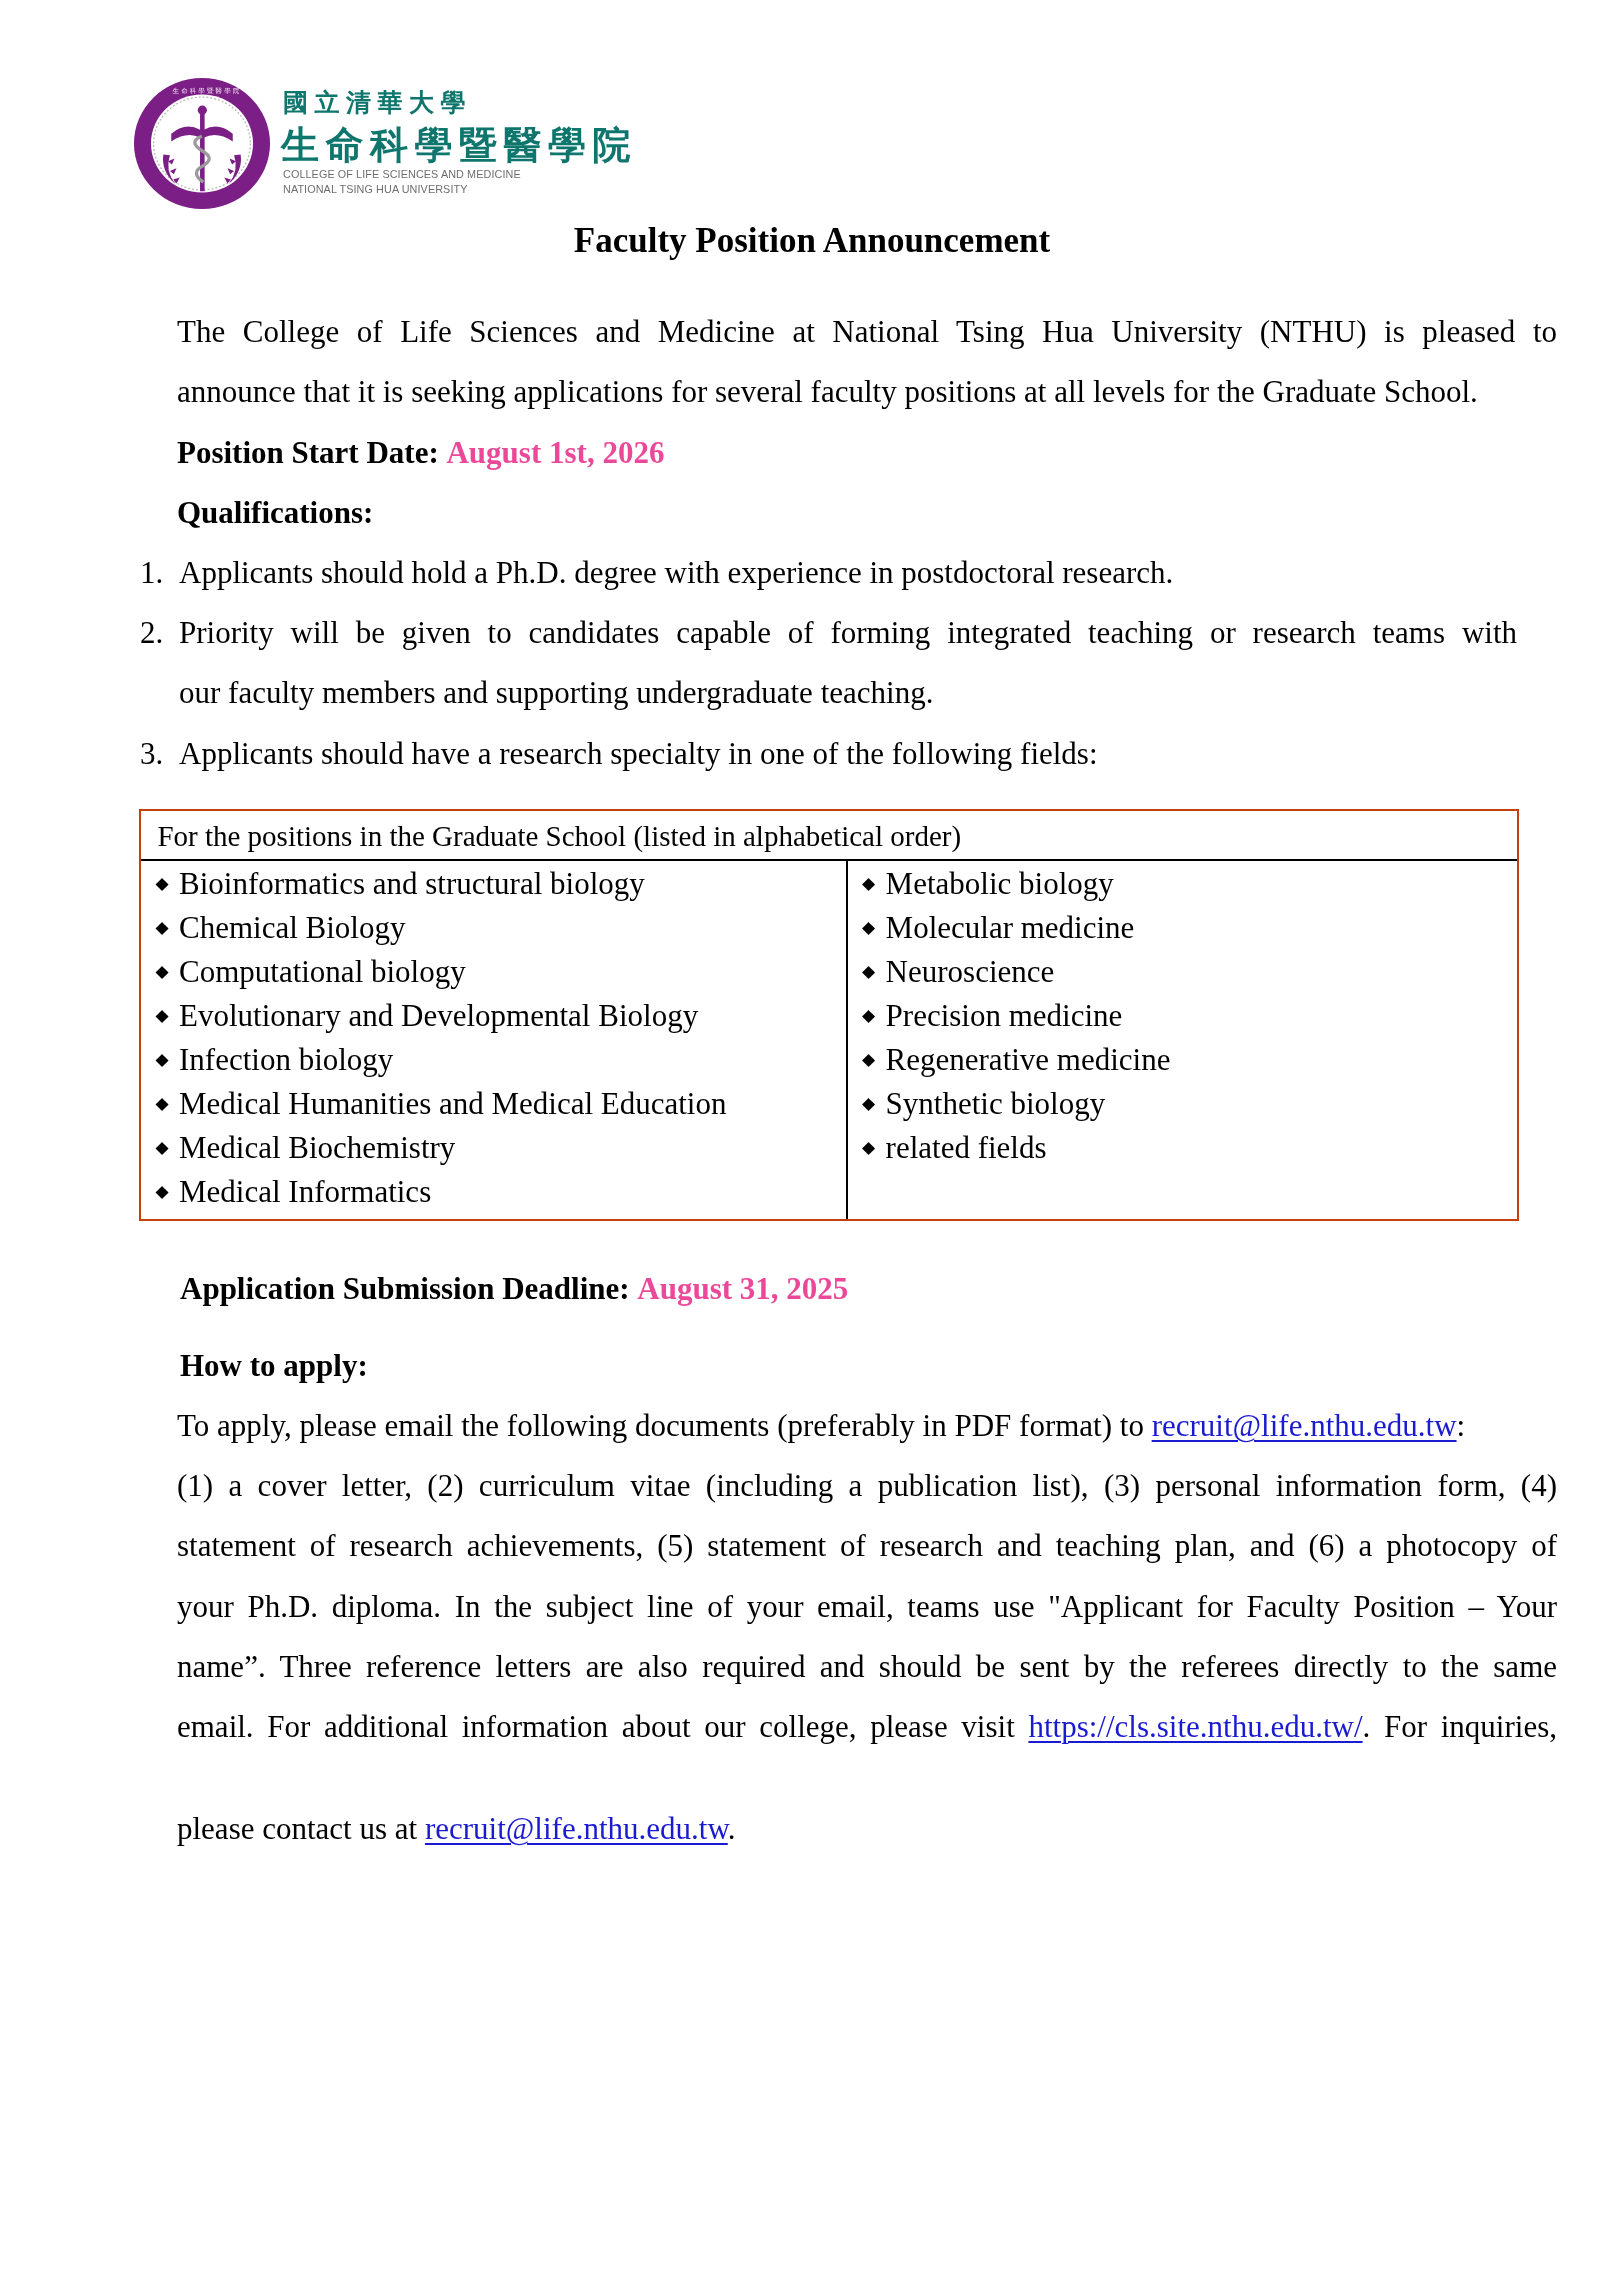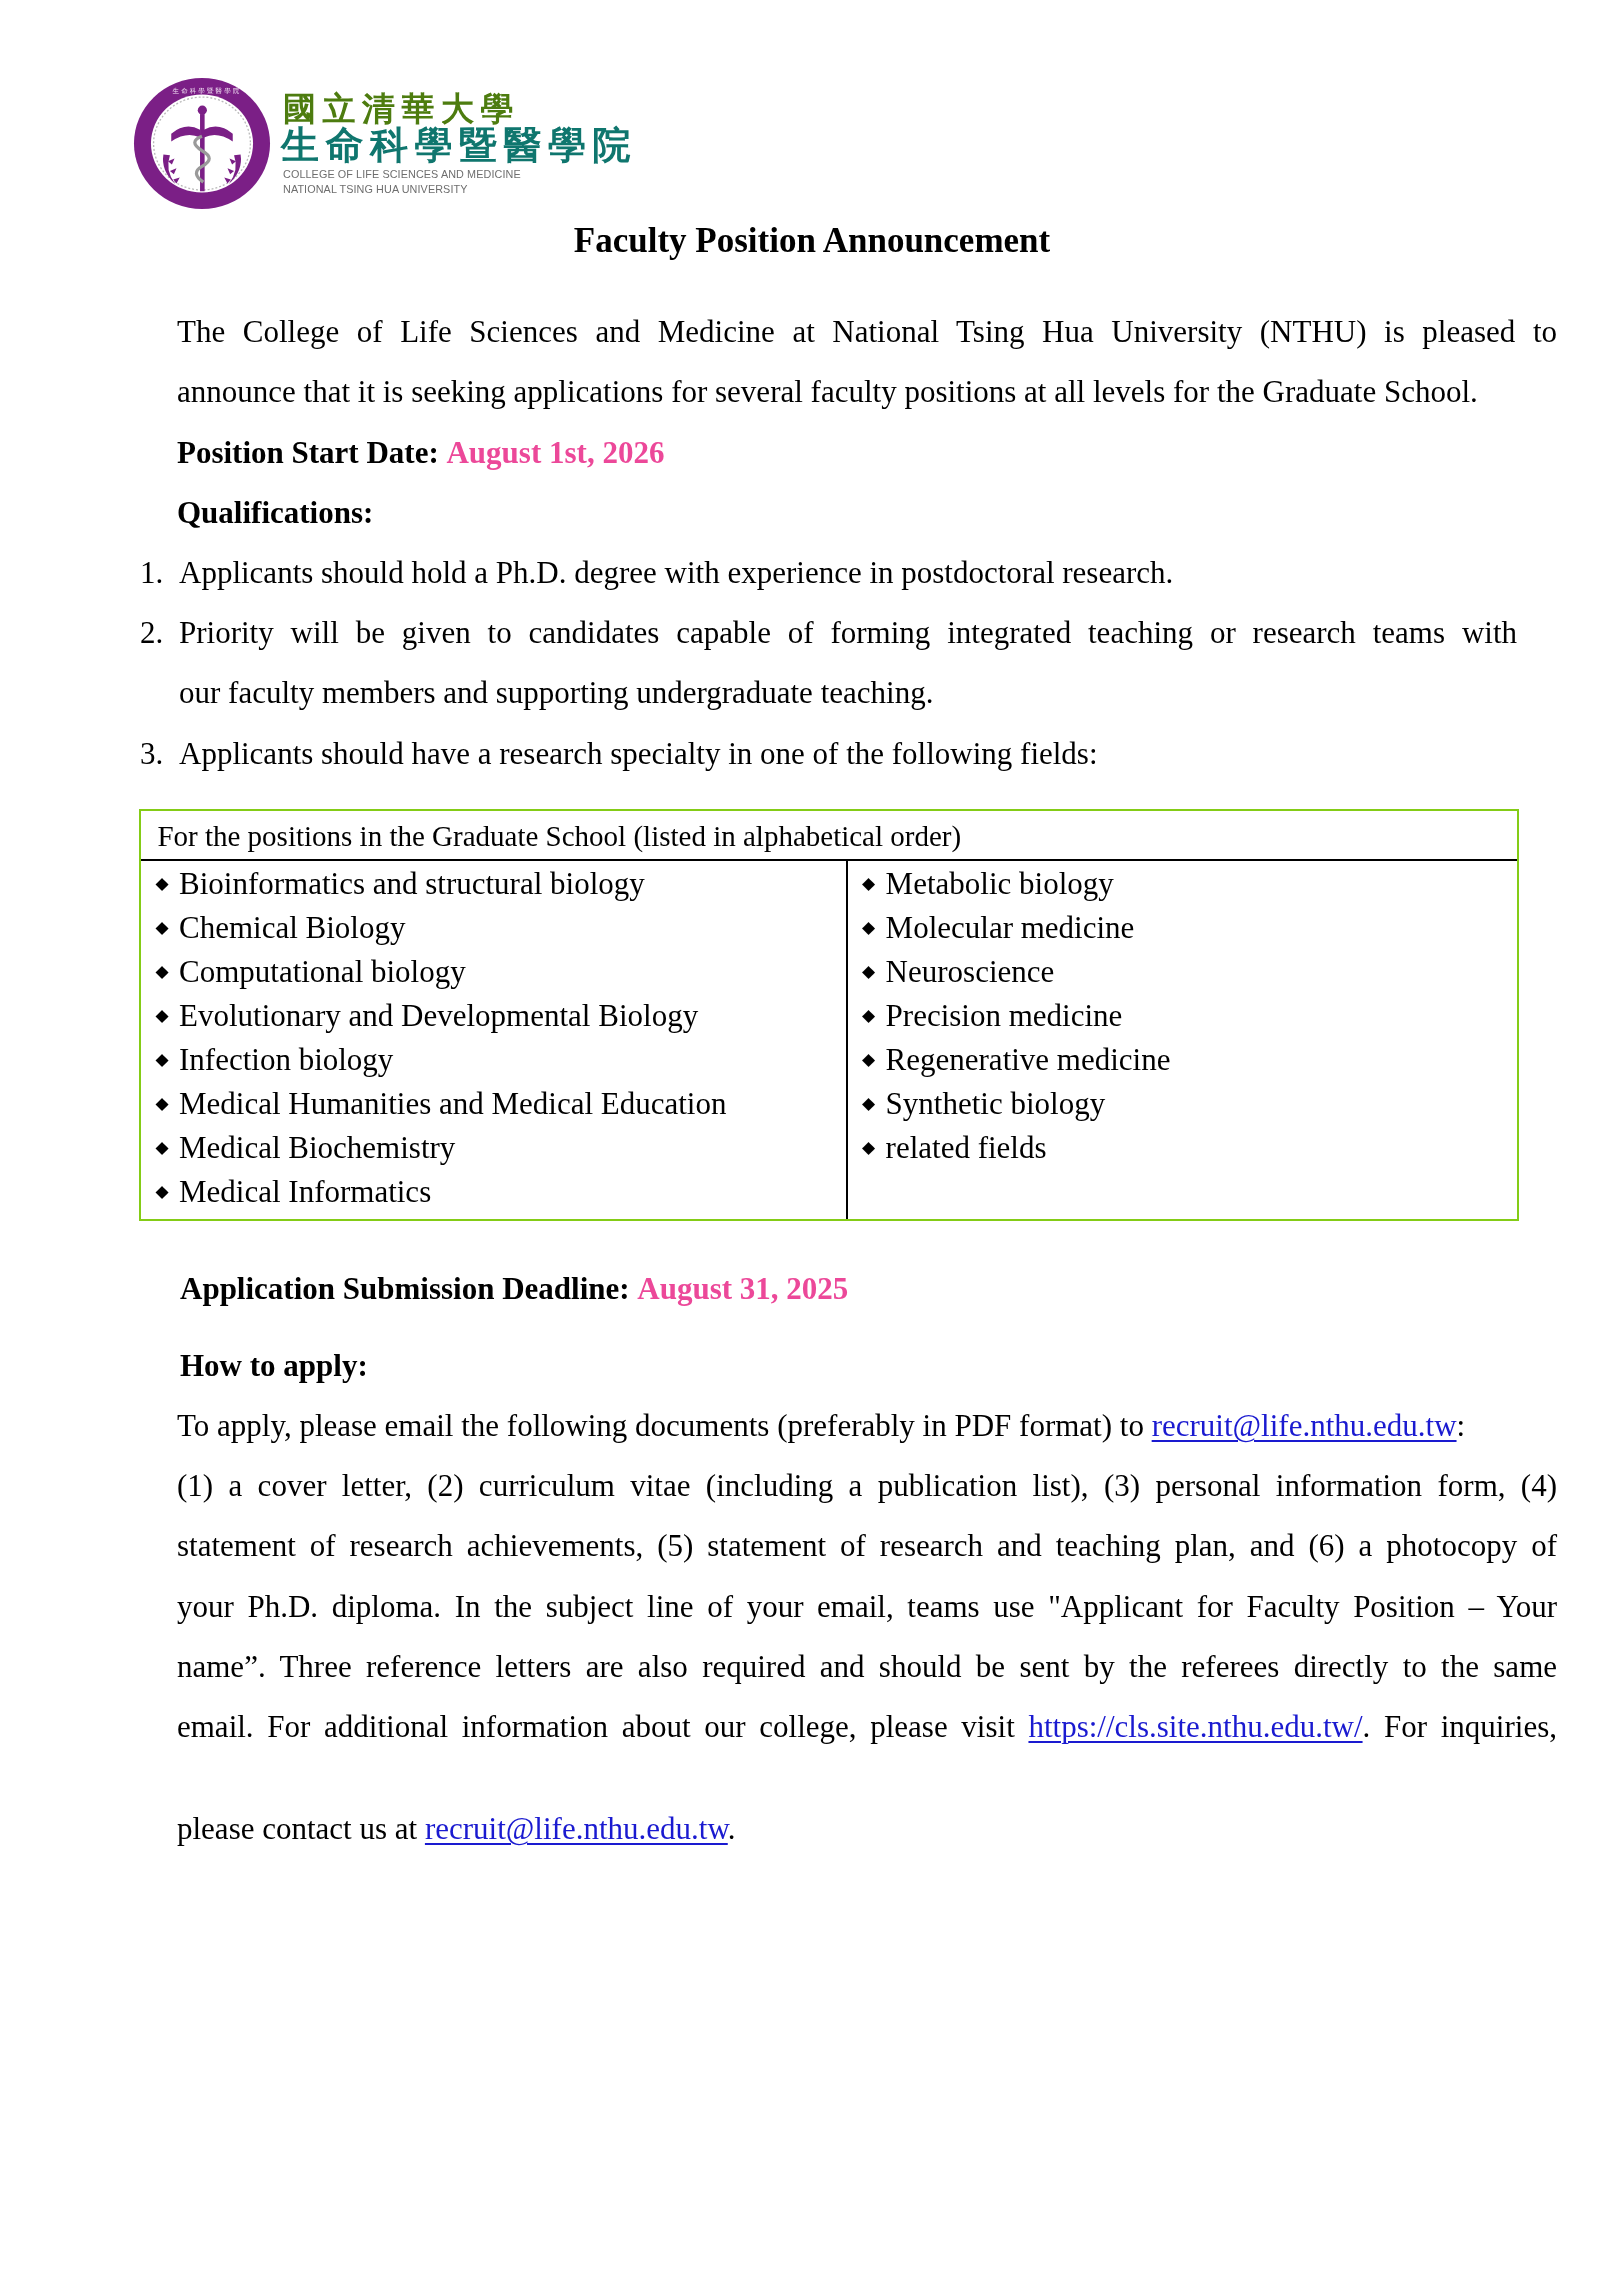--- a/index.html
+++ b/index.html
@@ -1,40 +1,40 @@
 <!DOCTYPE html>
 <html style="font-size:10.5px"><head>
 <meta charset="utf-8">
 <style>
   html, body { margin: 0; padding: 0; background: #ffffff; }
   body { width: 1624px; height: 2295px; position: relative; overflow: hidden;
          font-family: "Liberation Serif", "DejaVu Serif", serif; color: #000; }
   .abs { position: absolute; }
   
   #logo-seal { left: 132px; top: 76px; width: 140px; height: 135px; }
-  .cn1 { left: 283px; top: 92px; font-size: 33px; color: #4d7c0f; font-weight: bold; letter-spacing: 6.5px;
-         font-family: Liberation Sans, sans-serif; line-height: 1; }
+  .cn1 { left: 283px; top: 92px; font-size: 25px; color: #0f766e; font-weight: bold; letter-spacing: 6.5px;
+         font-family: Liberation Mono, monospace; line-height: 1; }
   .cn2 { left: 281px; top: 126px; font-size: 38px; color: #0f766e; font-weight: bold; letter-spacing: 6.5px;
          font-family: "DejaVu Serif", serif; line-height: 1; }
   .en1, .en2 { left: 283px; font-family: "Liberation Sans", sans-serif; font-size: 10.8px; color: #6e6e6e;
                line-height: 1; letter-spacing: 0.1px; }
   .en1 { top: 169px; }
   .en2 { top: 184px; }
   
   .title { left: 0; width: 1624px; top: 220px; text-align: center; font-size: 35px; font-weight: bold; line-height: 1.2; }
   
   .body { left: 137px; width: 1380px; font-size: 31px; line-height: 60px; margin-left: 40px; }
   .just { text-align: justify; text-align-last: justify; }
   .bold { font-weight: bold; }
   .red { color: #ec4899; font-weight: bold; }
   a.link { color: #1a1ad0; text-decoration: underline; text-decoration-thickness: 2px; text-underline-offset: 3.9px; }
   .qual-item { position: absolute; left: 179px; font-size: 31px; line-height: 60px; }
   .qual-num { position: absolute; left: -39px; }
   
-  .tbl { left: 139px; top: 809px; width: 1380px; height: 412px; border: 2px solid #84cc16; box-sizing: border-box; }
+  .tbl { left: 139px; top: 809px; width: 1380px; height: 412px; border: 2px solid #c2410c; box-sizing: border-box; }
   .tbl-head { position: absolute; left: 0; top: 0; right: 0; height: 50px; border-bottom: 2px solid #000;
               font-size: 29px; line-height: 50px; padding-left: 16.4px; box-sizing: border-box; }
   .tbl-divider { position: absolute; left: 705px; top: 50px; bottom: 0; width: 2px; background: #000; }
   .col { position: absolute; top: 51px; font-size: 31px; line-height: 44px; }
   .col-left { left: 14.4px; width: 680px; }
   .col-right { left: 721px; width: 638px; }
   .field { position: relative; padding-left: 23.6px; white-space: nowrap; }
   .field.wrap { white-space: normal; }
   .field .bul { position: absolute; left: 0; top: 0; font-size: 17px; }
 </style>

